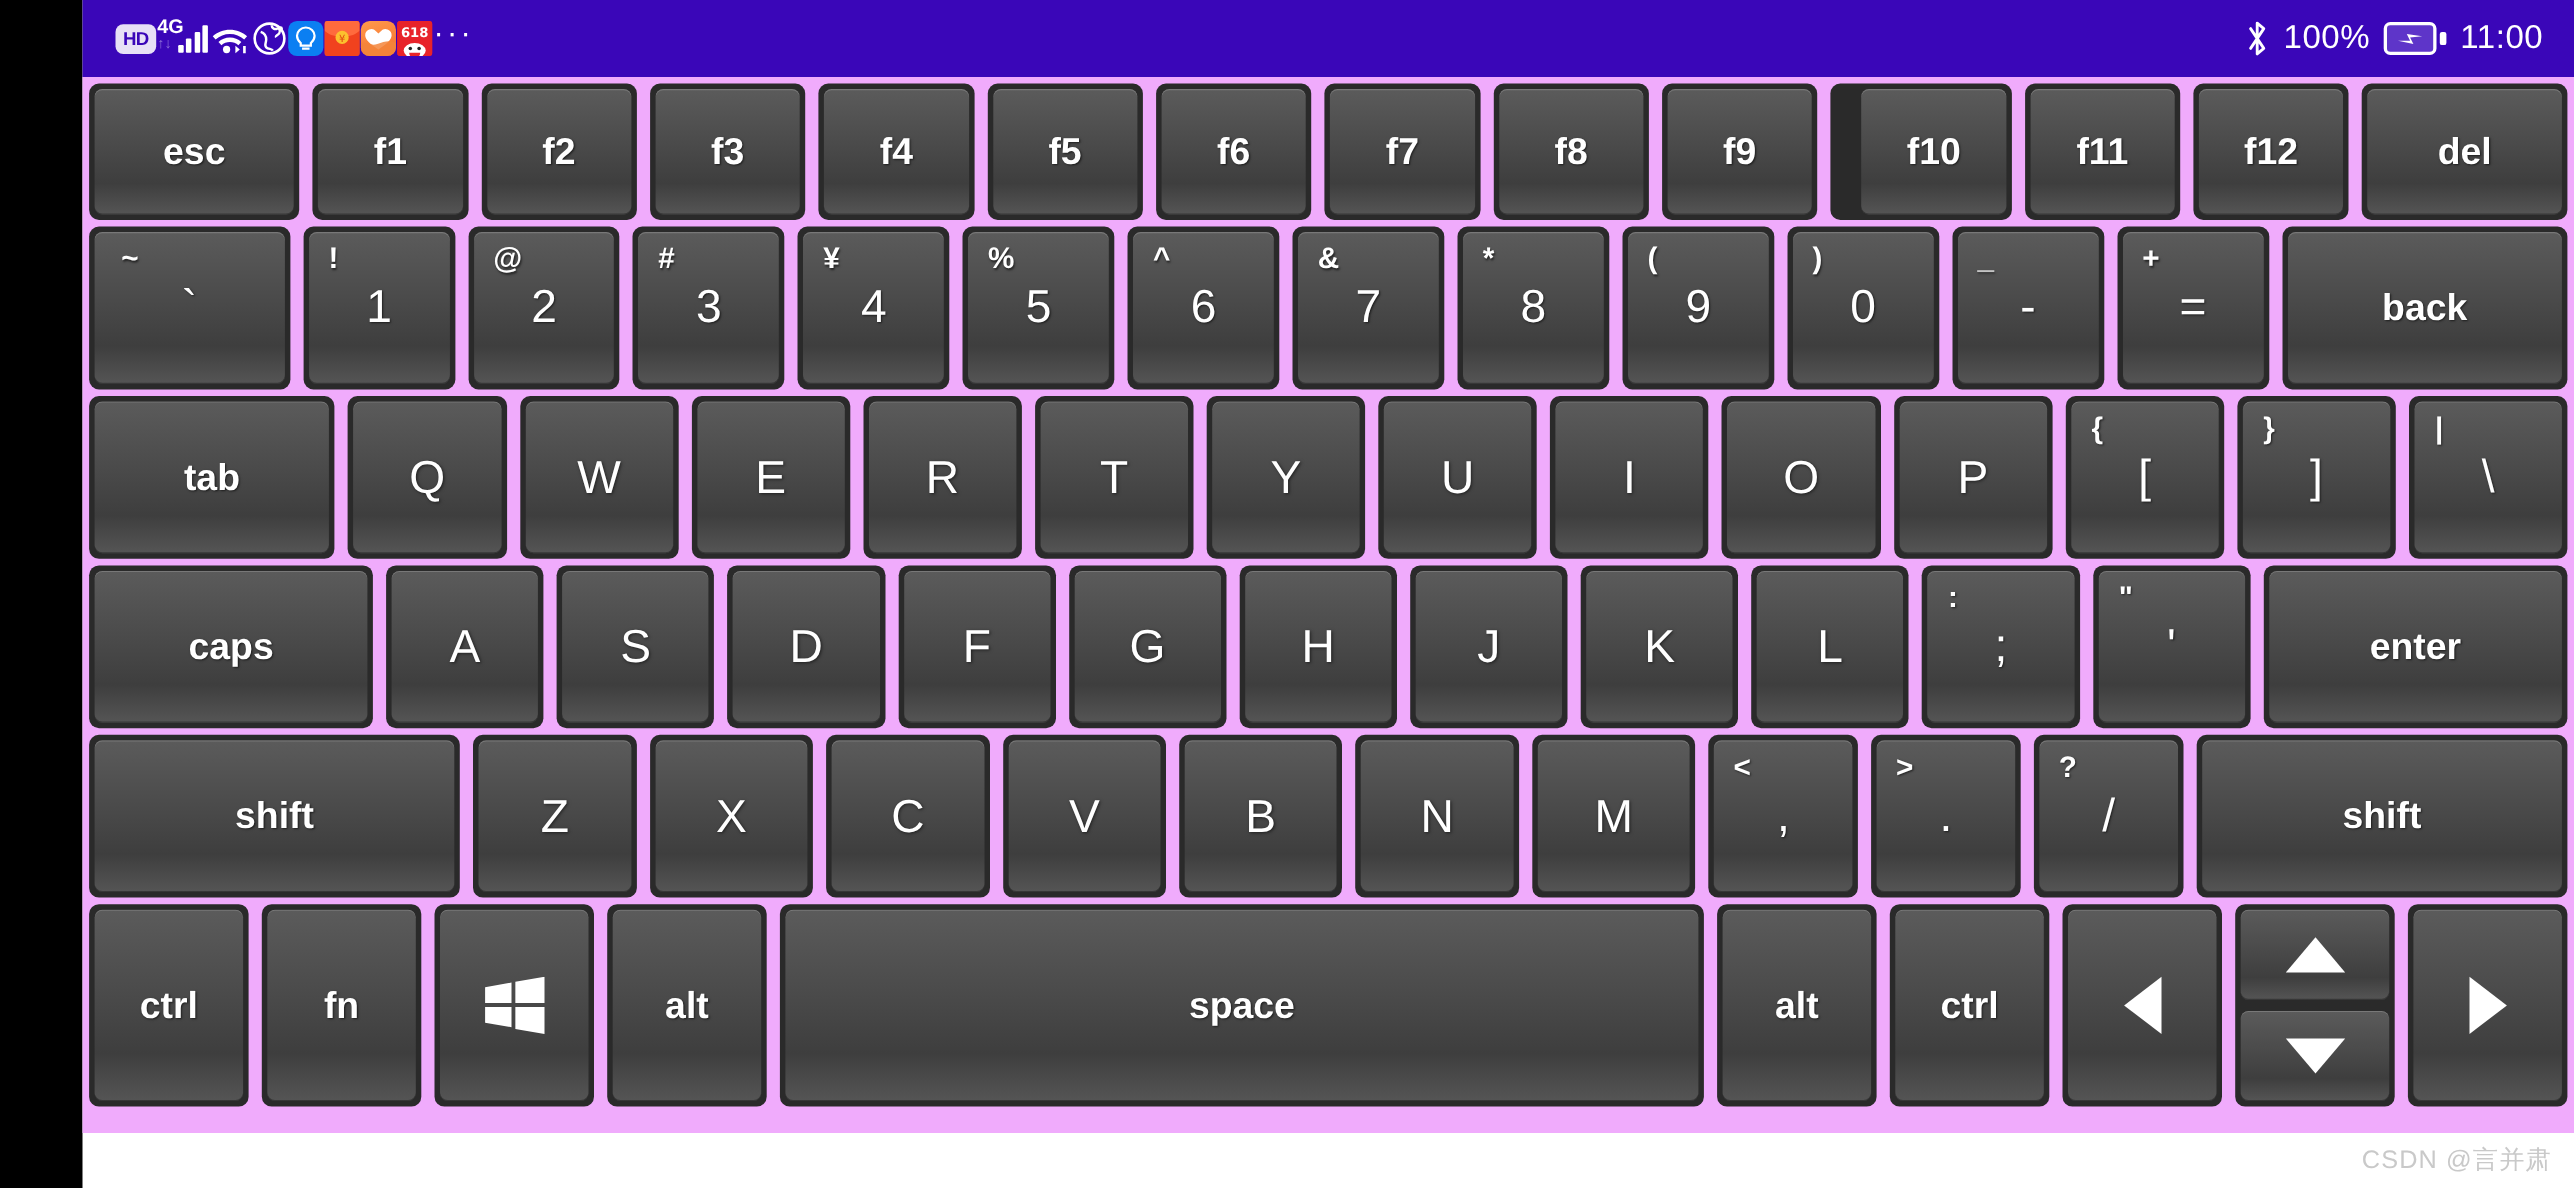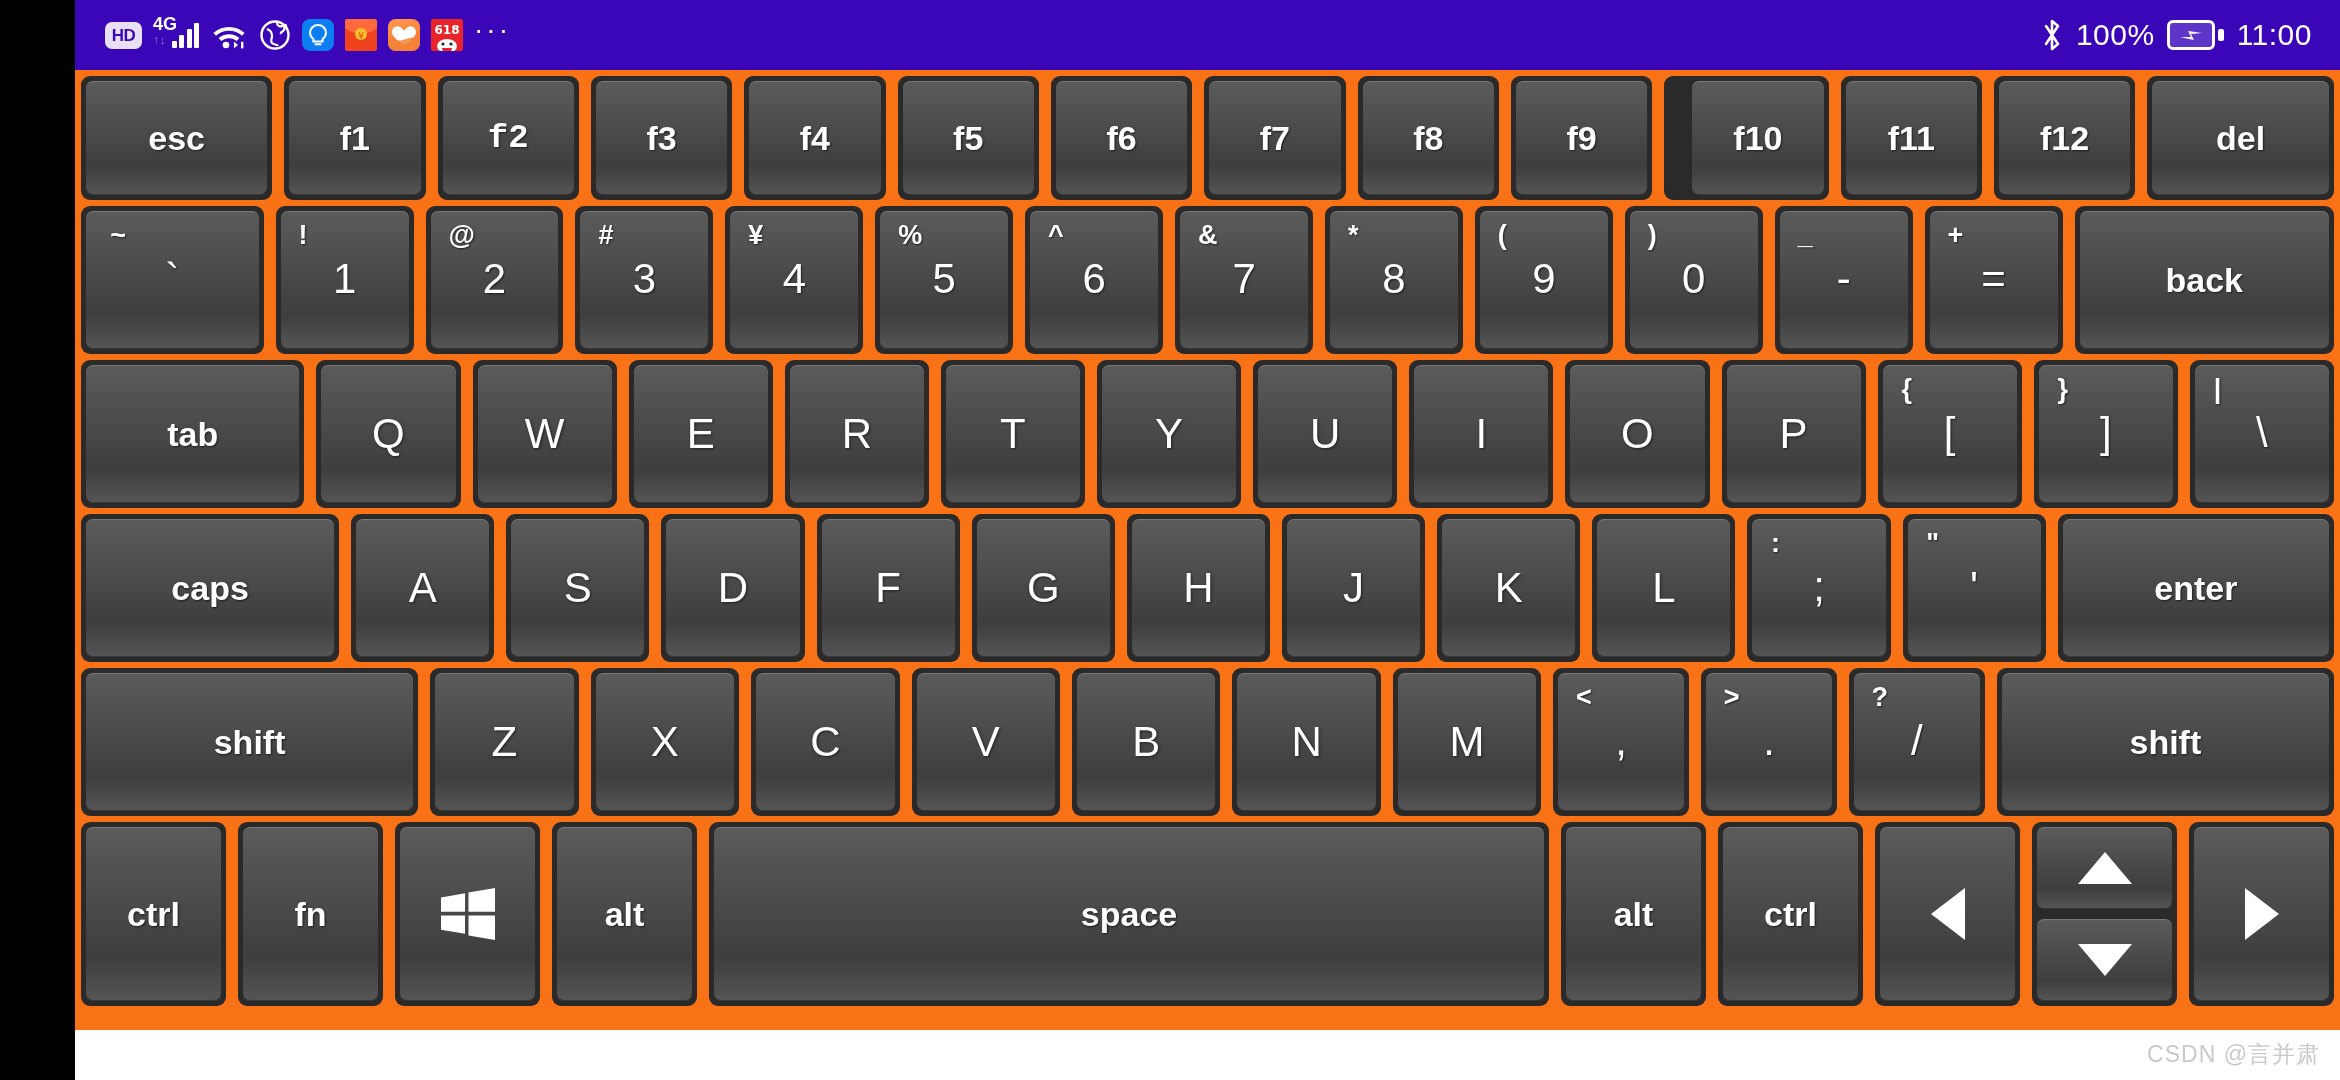--- a/index.html
+++ b/index.html
@@ -21,21 +21,21 @@
     background:#ffffff;
   }
 
   
   #statusbar{
     position:absolute;left:0;top:0;width:2265px;height:70px;
     background:#3A06B8;
     display:flex;align-items:center;
     color:#fff;
   }
-  .sb-left{display:flex;align-items:center;gap:11px;margin-left:30px;}
+  .sb-left{display:flex;align-items:center;gap:1px;margin-left:30px;}
   .sb-right{display:flex;align-items:center;gap:12px;margin-left:auto;margin-right:28px;}
 
   .hd-badge{
     width:37px;height:27px;border-radius:7px;background:#e7e0f6;
     color:#3A06B8;font-size:17px;font-weight:bold;line-height:27px;text-align:center;
     letter-spacing:-0.5px;
   }
   .sig{position:relative;width:46px;height:38px;}
   .sig .g4{position:absolute;left:0;top:-1px;font-size:18px;font-weight:bold;line-height:18px;color:#fff;}
   .sig .updn{position:absolute;left:0;top:17px;font-size:13px;line-height:13px;color:#8d6fd8;}
@@ -63,21 +63,21 @@
     border:3px solid #fff;border-radius:6px;box-sizing:border-box;
     background:#5e35c9;
   }
   .battery .cap{
     position:absolute;left:51px;top:9px;width:6px;height:12px;background:#fff;border-radius:2px;
   }
 
   
   #keyboard{
     position:absolute;left:0;top:70px;width:2265px;height:960px;
-    background:#f97316;
+    background:#f0abfc;
     padding:6px 0 0 0;
     box-sizing:border-box;
   }
   .krow{
     display:flex;
     align-items:stretch;
     padding:0 0 0 0;
     margin-bottom:6px;
   }
   .krow.r1{height:124px;}
@@ -241,21 +241,21 @@
           <div class="kwrap" style="flex: 2 1 0px;">
             <div class="key word">
               <span>esc</span>
             </div>
           </div>
           <div class="kwrap" style="flex: 1.45 1 0px;">
             <div class="key word">
               <span>f1</span>
             </div>
           </div>
-          <div class="kwrap" style="flex: 1.45 1 0px; font-family: Liberation Mono, monospace;">
+          <div class="kwrap" style="flex: 1.45 1 0px;">
             <div class="key word">
               <span>f2</span>
             </div>
           </div>
           <div class="kwrap" style="flex: 1.45 1 0px; justify-content: flex-end;">
             <div class="key word">
               <span>f3</span>
             </div>
           </div>
           <div class="kwrap" style="flex: 1.45 1 0px;">

